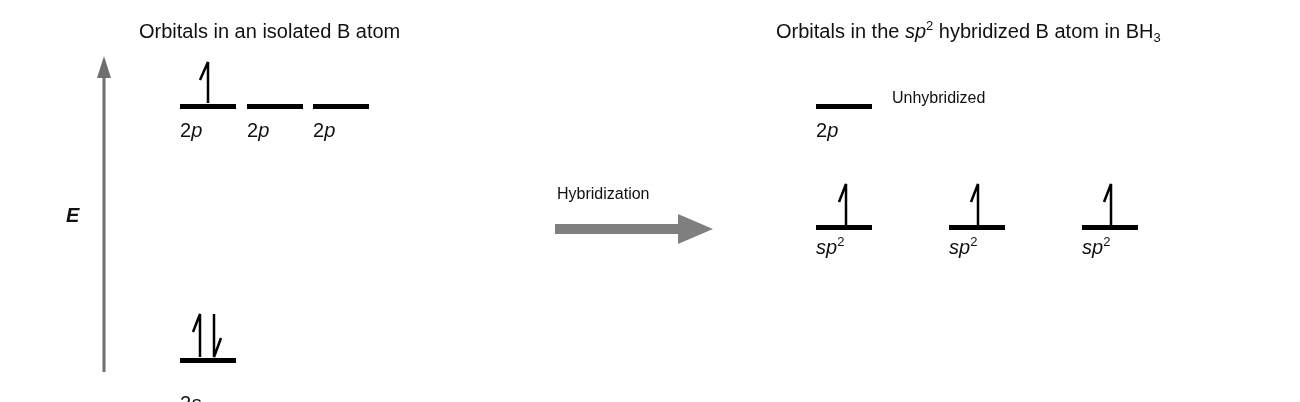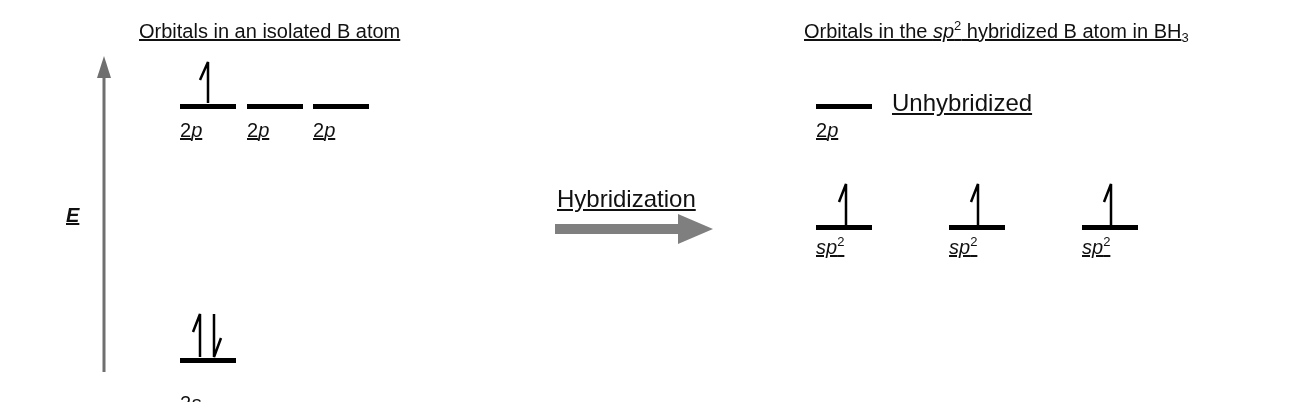--- a/index.html
+++ b/index.html
@@ -1,22 +1,22 @@
 <!DOCTYPE html>
 <html><head>
 <meta charset="utf-8">
 <style>
   html, body { margin: 0; padding: 0; background: #ffffff; }
   body { width: 1300px; height: 402px; position: relative; overflow: hidden;
          font-family: "Liberation Sans", sans-serif; color: #111; }
-  .abs { position: absolute; text-decoration: underline; }
+  .abs { position: absolute; }
   .title { font-size: 20px; white-space: nowrap; }
   .label { font-size: 20px; font-style: italic; width: 56px; }
   .level { height: 5px; background: #000; width: 56px; }
-  .plain { font-size: 24px; white-space: nowrap; }
+  .plain { font-size: 16px; white-space: nowrap; }
   sup, sub { font-size: 13px; font-style: normal; }
   sub { vertical-align: -4px; }
   sup { vertical-align: 8px; line-height: 0; }
   svg { position: absolute; overflow: visible; }
 </style>
 </head>
 <body>
 
 <div class="abs title" style="left:139px; top:20px;">Orbitals in an isolated B atom</div>
 
@@ -49,21 +49,21 @@
 
 <div class="abs level" style="left:180px; top:358px;"></div>
 <div class="abs label" style="left:180px; top:392px;"><span style="font-style:normal;">2</span><span>s</span></div>
 
 <div class="abs plain" style="left:557px; top:185px;">Hybridization</div>
 <svg style="left:0; top:0;" width="1300" height="402">
   <rect x="555" y="224" width="125" height="10" fill="#7f7f7f"></rect>
   <polygon points="678,214 678,244 713,229" fill="#7f7f7f"></polygon>
 </svg>
 
-<div class="abs title" style="left:804px; top:20px;">
+<div class="abs title" style="left:776px; top:20px;">
   <span>Orbitals in the </span><i>sp</i><sup>2</sup><span> hybridized B atom in BH</span><sub>3</sub>
 </div>
 
 <div class="abs level" style="left:816px; top:104px;"></div>
 <div class="abs label" style="left:816px; top:119px;"><span style="font-style:normal;">2</span><span>p</span></div>
 <div class="abs plain" style="left:892px; top:89px;">Unhybridized</div>
 
 <div class="abs level" style="left:816px; top:225px;"></div>
 <div class="abs level" style="left:949px; top:225px;"></div>
 <div class="abs level" style="left:1082px; top:225px;"></div>

